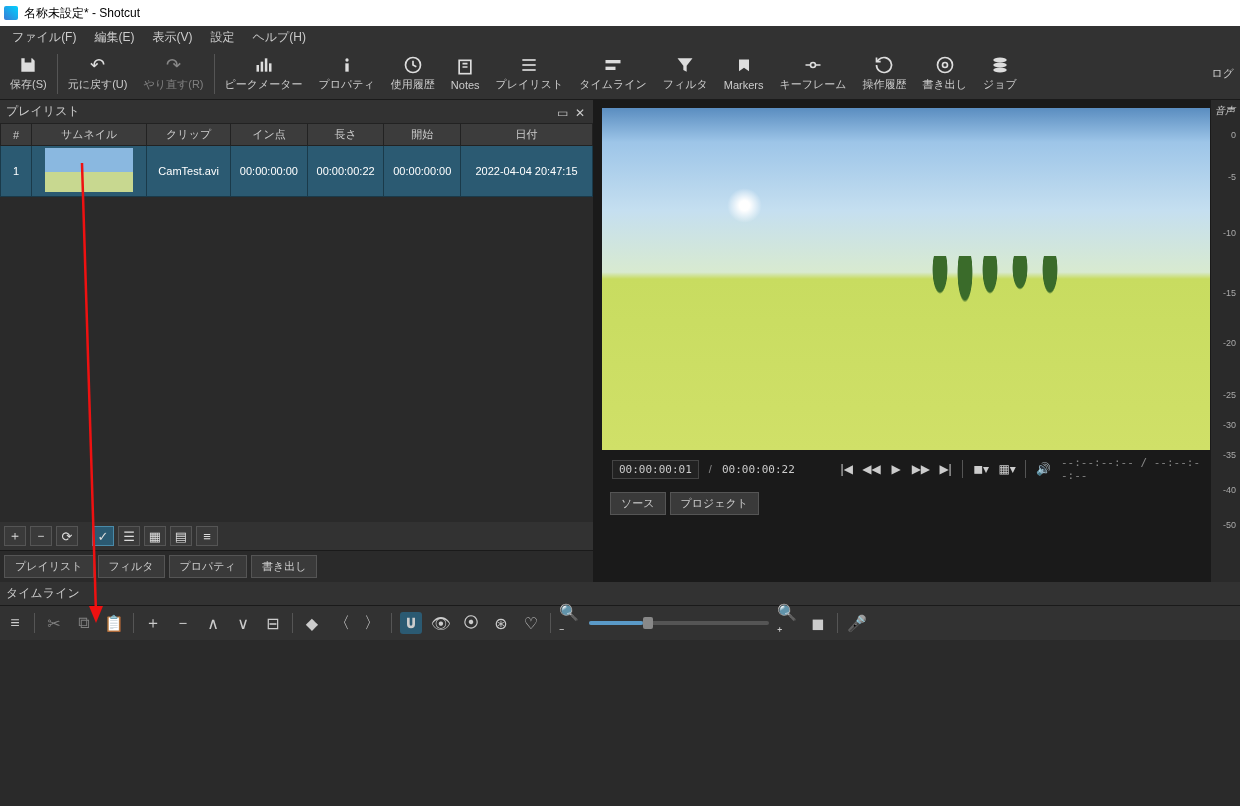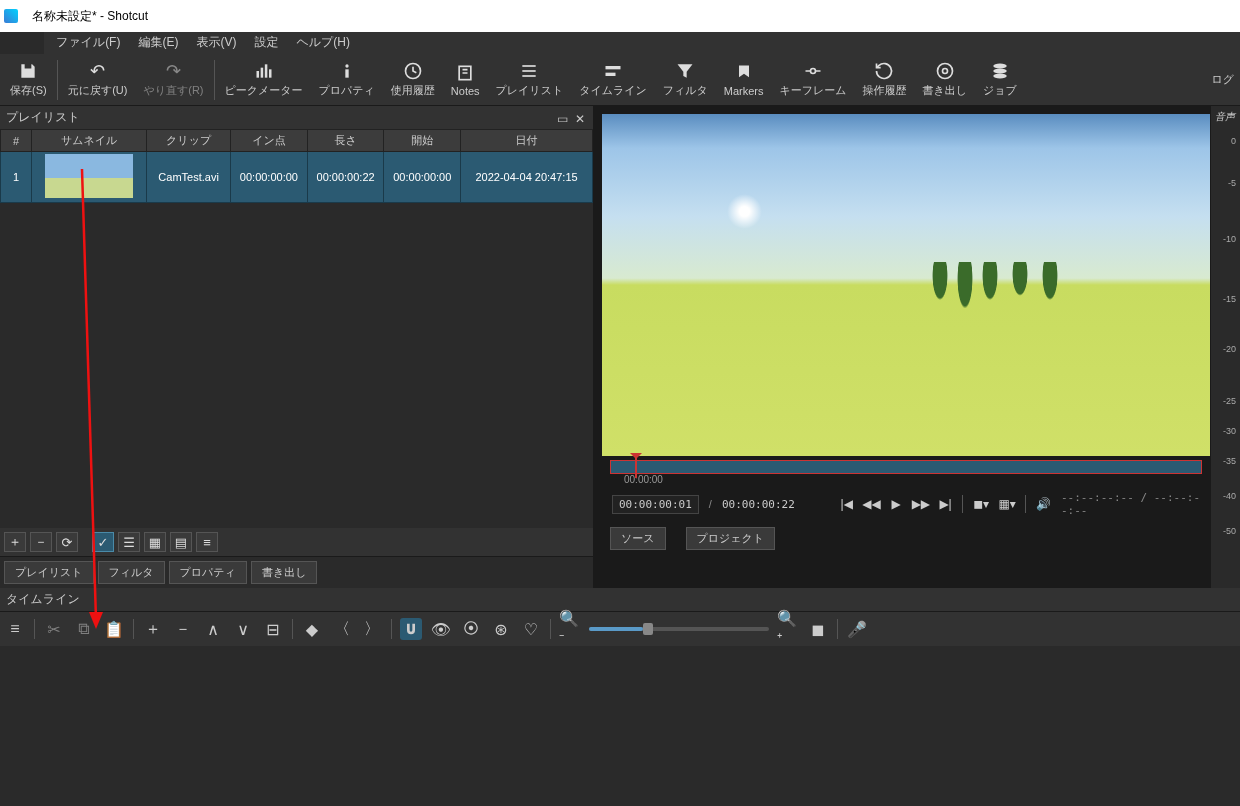--- a/index.html
+++ b/index.html
@@ -1,21 +1,21 @@
 <!DOCTYPE html>
 <html><head>
 <meta charset="utf-8">
 <style>
 * { margin: 0; padding: 0; box-sizing: border-box; }
 body { font-family: "Meiryo", "MS PGothic", sans-serif; background: #2a2a2a; color: #ccc; font-size: 12px; overflow: hidden; width: 1240px; height: 806px; }
 
-.titlebar { background: #fff; color: #000; height: 32px; display: flex; align-items: center; padding: 0 4px; gap: 14px; }
+.titlebar { background: #fff; color: #000; height: 26px; display: flex; align-items: center; padding: 0 4px; gap: 6px; }
 .titlebar-icon { width: 14px; height: 14px; background: linear-gradient(45deg,#3a7bd5,#00d2ff); border-radius: 2px; }
 
-.menubar { background: #323232; height: 22px; display: flex; align-items: flex-start; padding: 0 4px; gap: 2px; margin-left: 44px; }
+.menubar { background: #323232; height: 22px; display: flex; align-items: center; padding: 0 4px; gap: 2px; }
 .menu-item { padding: 2px 8px; cursor: pointer; }
 
 .toolbar { background: #323232; height: 52px; display: flex; align-items: center; padding: 0 2px; border-bottom: 1px solid #1a1a1a; }
 .tool-btn { display: flex; flex-direction: column; align-items: center; justify-content: center; height: 48px; padding: 0 8px; cursor: pointer; gap: 2px; }
 .tool-icon { width: 20px; height: 20px; display: flex; align-items: center; justify-content: center; fill: #ddd; color: #ddd; font-size: 18px; }
 .tool-label { font-size: 11px; white-space: nowrap; }
 .tool-sep { width: 1px; height: 40px; background: #555; margin: 0 2px; }
 
 .mid { display: flex; height: 482px; }
 .playlist-panel { width: 606px; background: #2a2a2a; display: flex; flex-direction: column; border-right: 1px solid #1a1a1a; }
@@ -49,21 +49,21 @@
 .scrub-head::before { content: ''; position: absolute; left: -5px; top: -5px; border: 6px solid transparent; border-top-color: #c33; }
 .time-tick { font-size: 10px; color: #999; padding-left: 14px; }
 
 .transport { display: flex; align-items: center; padding: 6px 10px; gap: 10px; }
 .timebox { background: #222; border: 1px solid #444; padding: 2px 6px; font-size: 11px; font-family: monospace; }
 .timesep { font-size: 11px; color: #888; }
 .tr-btn { width: 16px; height: 16px; cursor: pointer; display: flex; align-items: center; justify-content: center; fill: #ccc; }
 .tr-sep { width: 1px; height: 18px; background: #555; }
 .right-times { margin-left: auto; font-size: 11px; color: #888; font-family: monospace; }
 
-.src-tabs { padding: 4px 8px; display: flex; gap: 20px; }
+.src-tabs { padding: 4px 8px; display: flex; gap: 4px; }
 
 .audio-meter { width: 30px; background: #2a2a2a; border-left: 1px solid #1a1a1a; position: relative; }
 .meter-title { position: absolute; top: 4px; left: 4px; font-size: 10px; writing-mode: horizontal-tb; color: #ccc; font-style: italic; }
 .meter-tick { position: absolute; right: 4px; font-size: 9px; color: #aaa; }
 
 .timeline-panel { background: #2a2a2a; }
 .timeline-title { background: #323232; padding: 3px 6px; }
 .tl-toolbar { background: #323232; padding: 6px 4px; display: flex; align-items: center; gap: 8px; border-top: 1px solid #1a1a1a; }
 .tl-btn { width: 22px; height: 22px; display: flex; align-items: center; justify-content: center; cursor: pointer; color: #ccc; fill: #ccc; font-size: 16px; }
 .tl-btn.active { background: #2b5a72; border-radius: 3px; }
@@ -296,26 +296,20 @@
       <div class="preview-img">
         <div class="sun"></div>
         <div class="trees">
           <div class="tree" style="left:0"></div>
             <div class="tree" style="left:25px;height:55px"></div>
           <div class="tree" style="left:50px"></div>
             <div class="tree" style="left:80px;height:40px"></div>
           <div class="tree" style="left:110px"></div>
         </div>
       </div>
-      <div class="scrub-area">
-        <div class="scrub">
-            <div class="scrub-head"></div>
-          </div>
-        <div class="time-tick">00:00:00</div>
-      </div>
       <div class="transport">
         <span class="timebox">00:00:00:01</span>
         <span class="timesep">/</span>
         <span style="font-size:11px;font-family:monospace">00:00:00:22</span>
         <div style="width:30px"></div>
         <span class="tr-btn">|◀</span>
         <span class="tr-btn">◀◀</span>
         <span class="tr-btn">▶</span>
         <span class="tr-btn">▶▶</span>
         <span class="tr-btn">▶|</span>

